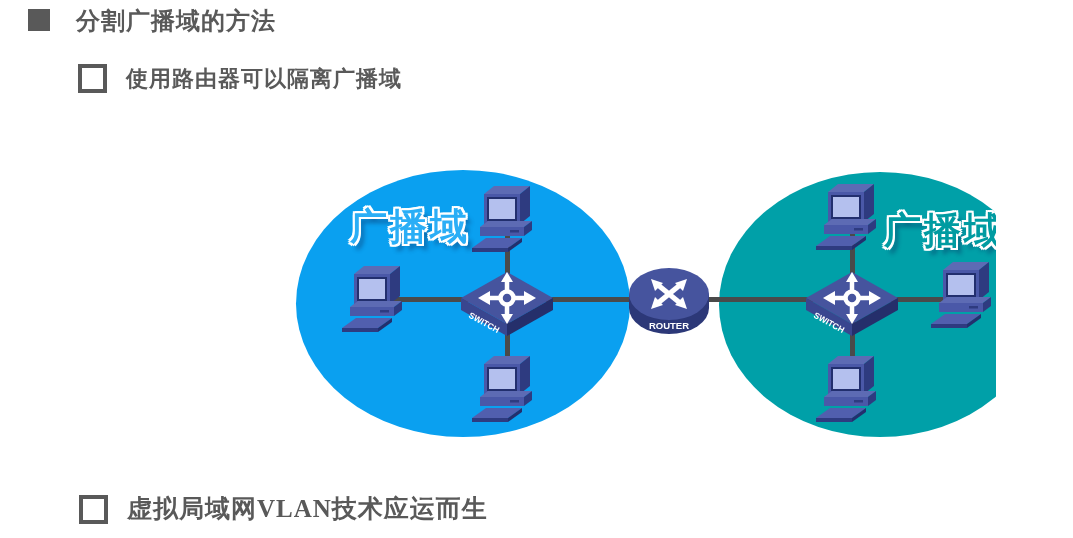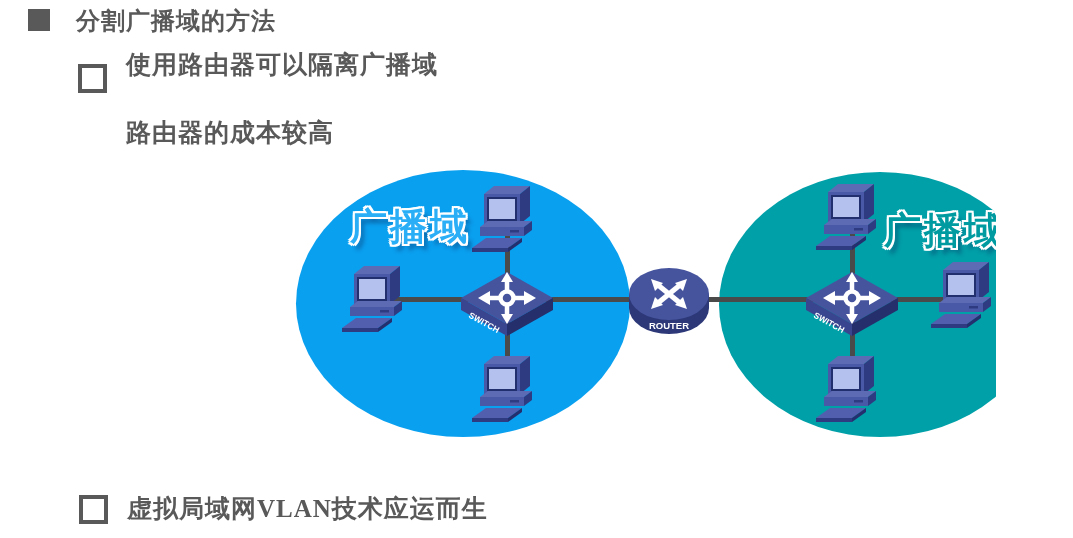--- a/index.html
+++ b/index.html
@@ -15,21 +15,21 @@
   }
   
   .txt{
     position:absolute;
     color:#595959;
     font-weight:bold;
     white-space:nowrap;
     letter-spacing:1px;
   }
   .title-text{left:76px;top:5px;font-size:24px;}
-  .b1-text{left:126px;top:48px;font-size:25px;font-family:Liberation Mono, monospace;}
+  .b1-text{left:126px;top:64px;font-size:22px;font-family:Liberation Mono, monospace;}
   .b2-text{left:126px;top:116px;font-size:25px;}
   .b3-text{left:127px;top:492px;font-size:25px;font-family:Liberation Serif, serif;}
 
   .bullet-filled{
     position:absolute;left:28px;top:9px;
     width:22px;height:22px;background:#595959;
   }
   .bullet-hollow{
     position:absolute;
     width:21px;height:21px;
@@ -93,21 +93,20 @@
 <body>
 
 <div class="slide">
 
   <div class="bullet-filled"></div>
   <div class="txt title-text">分割广播域的方法</div>
 
   <div class="bullet-hollow bh-1"></div>
   <div class="txt b1-text">使用路由器可以隔离广播域</div>
 
-  <div class="txt b2-text">路由器的成本较高</div>
 
   <div class="ellipse ellipse-left"></div>
   <div class="ellipse ellipse-right"></div>
 
   <div class="cable cable-h"></div>
   <div class="cable cable-v-left"></div>
   <div class="cable cable-v-right"></div>
 
   <div class="domain-label domain-label-left">广播域</div>
   <div class="domain-label domain-label-right">广播域</div>

